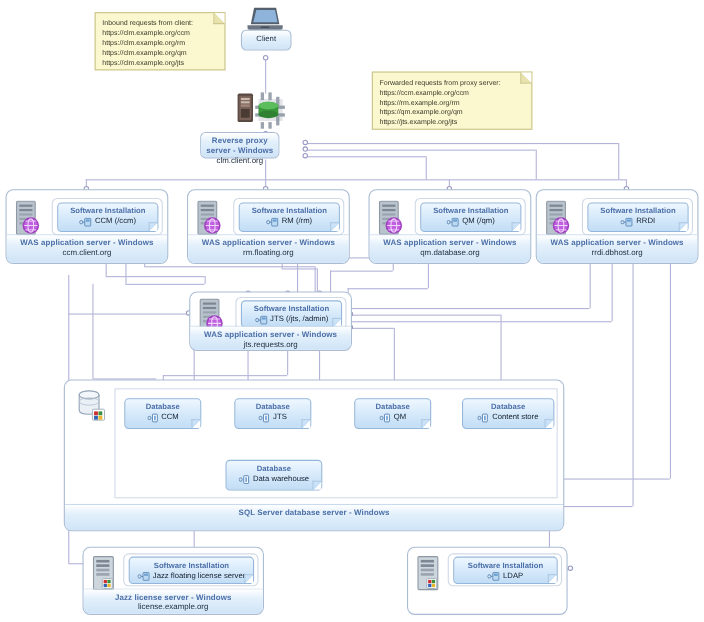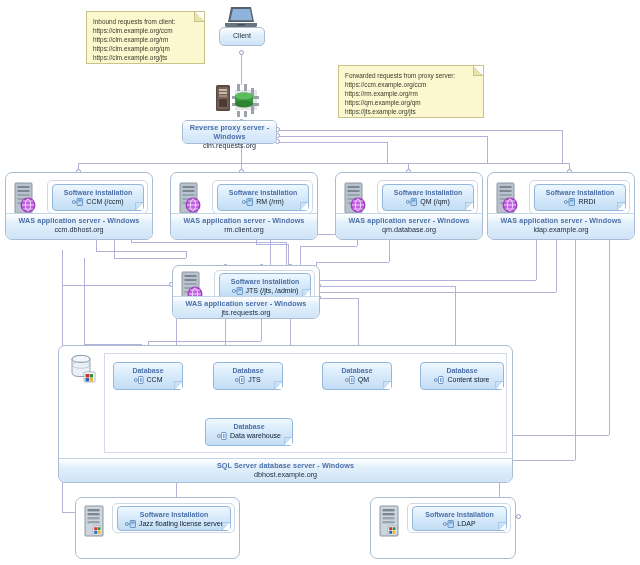--- a/index.html
+++ b/index.html
@@ -266,24 +266,24 @@
       <g>
         <rect x="1" y="3" width="14" height="26" rx="1.5" fill="#5a4a44"></rect>
         <rect x="2.5" y="5" width="11" height="22" rx="1" fill="#7b6258"></rect>
         <rect x="4" y="7" width="8" height="2" fill="#c9b9ad"></rect>
         <rect x="4" y="10" width="8" height="2" fill="#c9b9ad"></rect>
         <rect x="4" y="13" width="8" height="2" fill="#a2897c"></rect>
         <rect x="4" y="17" width="8" height="8" fill="#4a3b35"></rect>
       </g>
     </svg>
   </div>
-  <div class="node" style="left:182px;top:120px;width:95px;height:24px;border-radius:5px;">
+  <div class="node" style="left:182px;top:120px;width:72px;height:24px;border-radius:5px;">
     <div class="node-title" style="height:22px;border-top:none;border-radius:4px;">
       <div class="t1">Reverse proxy server - Windows</div>
-      <div class="t2">clm.requests.org</div>
+      <div class="t2">clm.client.org</div>
     </div>
   </div>
 
   <div class="node" style="left:5px;top:172px;width:148px;height:68px;">
     <div class="tower" style="left:8px;top:9px;">
       <svg width="30" height="36" viewBox="0 0 30 36">
         <rect x="1" y="1" width="17" height="30" rx="1" fill="#b9c3cd" stroke="#8d98a4" stroke-width="1"></rect>
         <rect x="3.5" y="4" width="12" height="2" fill="#7d8794"></rect>
         <rect x="3.5" y="8" width="12" height="2" fill="#7d8794"></rect>
         <rect x="3.5" y="12" width="12" height="2" fill="#9aa4b0"></rect>
@@ -310,21 +310,21 @@
                 <rect x="6" y="2" width="3.5" height="2" fill="#6d9fd0"></rect>
               </svg>
             </span>
             <span>CCM (/ccm)</span>
           </span>
         </div>
       </div>
     </div>
     <div class="node-title">
       <div class="t1">WAS application server - Windows</div>
-      <div class="t2">ccm.dbhost.org</div>
+      <div class="t2">ccm.client.org</div>
     </div>
   </div>
 
   <div class="node" style="left:170px;top:172px;width:148px;height:68px;">
     <div class="tower" style="left:8px;top:9px;">
       <svg width="30" height="36" viewBox="0 0 30 36">
         <rect x="1" y="1" width="17" height="30" rx="1" fill="#b9c3cd" stroke="#8d98a4" stroke-width="1"></rect>
         <rect x="3.5" y="4" width="12" height="2" fill="#7d8794"></rect>
         <rect x="3.5" y="8" width="12" height="2" fill="#7d8794"></rect>
         <rect x="3.5" y="12" width="12" height="2" fill="#9aa4b0"></rect>
@@ -351,21 +351,21 @@
                 <rect x="6" y="2" width="3.5" height="2" fill="#6d9fd0"></rect>
               </svg>
             </span>
             <span>RM (/rm)</span>
           </span>
         </div>
       </div>
     </div>
     <div class="node-title">
       <div class="t1">WAS application server - Windows</div>
-      <div class="t2">rm.client.org</div>
+      <div class="t2">rm.floating.org</div>
     </div>
   </div>
 
   <div class="node" style="left:335px;top:172px;width:148px;height:68px;">
     <div class="tower" style="left:8px;top:9px;">
       <svg width="30" height="36" viewBox="0 0 30 36">
         <rect x="1" y="1" width="17" height="30" rx="1" fill="#b9c3cd" stroke="#8d98a4" stroke-width="1"></rect>
         <rect x="3.5" y="4" width="12" height="2" fill="#7d8794"></rect>
         <rect x="3.5" y="8" width="12" height="2" fill="#7d8794"></rect>
         <rect x="3.5" y="12" width="12" height="2" fill="#9aa4b0"></rect>
@@ -433,21 +433,21 @@
                 <rect x="6" y="2" width="3.5" height="2" fill="#6d9fd0"></rect>
               </svg>
             </span>
             <span>RRDI</span>
           </span>
         </div>
       </div>
     </div>
     <div class="node-title">
       <div class="t1">WAS application server - Windows</div>
-      <div class="t2">ldap.example.org</div>
+      <div class="t2">rrdi.dbhost.org</div>
     </div>
   </div>
 
   <div class="node" style="left:172px;top:265px;width:148px;height:54px;">
     <div class="tower" style="left:8px;top:5px;">
       <svg width="30" height="36" viewBox="0 0 30 36">
         <rect x="1" y="1" width="17" height="30" rx="1" fill="#b9c3cd" stroke="#8d98a4" stroke-width="1"></rect>
         <rect x="3.5" y="4" width="12" height="2" fill="#7d8794"></rect>
         <rect x="3.5" y="8" width="12" height="2" fill="#7d8794"></rect>
         <rect x="3.5" y="12" width="12" height="2" fill="#9aa4b0"></rect>
@@ -495,21 +495,20 @@
         <rect x="14" y="18" width="11" height="10" rx="1" fill="#ffffff" stroke="#9aa8b6" stroke-width="0.8"></rect>
         <rect x="15.5" y="20" width="3.5" height="3.5" fill="#cf2f2f"></rect>
         <rect x="19.5" y="20" width="3.5" height="3.5" fill="#3b8f3b"></rect>
         <rect x="15.5" y="24" width="3.5" height="3.5" fill="#2f63b5"></rect>
         <rect x="19.5" y="24" width="3.5" height="3.5" fill="#e8b52c"></rect>
       </svg>
     </div>
     <div class="sqlframe" style="left:45px;top:7px;width:403px;height:100px;"></div>
     <div class="node-title" style="height:24px;">
       <div class="t1">SQL Server database server - Windows</div>
-      <div class="t2">dbhost.example.org</div>
     </div>
   </div>
 
   <div class="comp" style="left:113px;top:362px;width:70px;height:28px;">
     <div class="c1">Database</div>
     <div class="c2">
       <span class="comp-lbl" style="padding-left:13px;">
         <span class="glyph">
           <svg width="12" height="9" viewBox="0 0 12 9">
             <circle cx="1.8" cy="4.5" r="1.5" fill="none" stroke="#5a7fae" stroke-width="0.8"></circle>
@@ -612,20 +611,24 @@
                 <line x1="3.3" y1="4.5" x2="5" y2="4.5" stroke="#5a7fae" stroke-width="0.8"></line>
                 <rect x="5" y="1" width="5.5" height="7" rx="0.6" fill="#bcd9f2" stroke="#4a7bb0" stroke-width="0.7"></rect>
                 <rect x="6" y="2" width="3.5" height="2" fill="#6d9fd0"></rect>
               </svg>
             </span>
             <span>Jazz floating license server</span>
           </span>
         </div>
       </div>
     </div>
+    <div class="node-title" style="height:23px;">
+      <div class="t1">Jazz license server - Windows</div>
+      <div class="t2">license.example.org</div>
+    </div>
   </div>
 
   <div class="node" style="left:370px;top:497px;width:146px;height:62px;">
     <div class="tower" style="left:8px;top:7px;">
       <svg width="30" height="34" viewBox="0 0 30 34">
         <rect x="1" y="1" width="18" height="30" rx="1" fill="#cdd5dd" stroke="#8d98a4" stroke-width="1"></rect>
         <rect x="3.5" y="4" width="12" height="2.4" fill="#7d8794"></rect>
         <rect x="3.5" y="8" width="12" height="2.4" fill="#7d8794"></rect>
         <rect x="3.5" y="12" width="12" height="2.4" fill="#9aa4b0"></rect>
         <rect x="3.5" y="16" width="12" height="2.4" fill="#9aa4b0"></rect>

